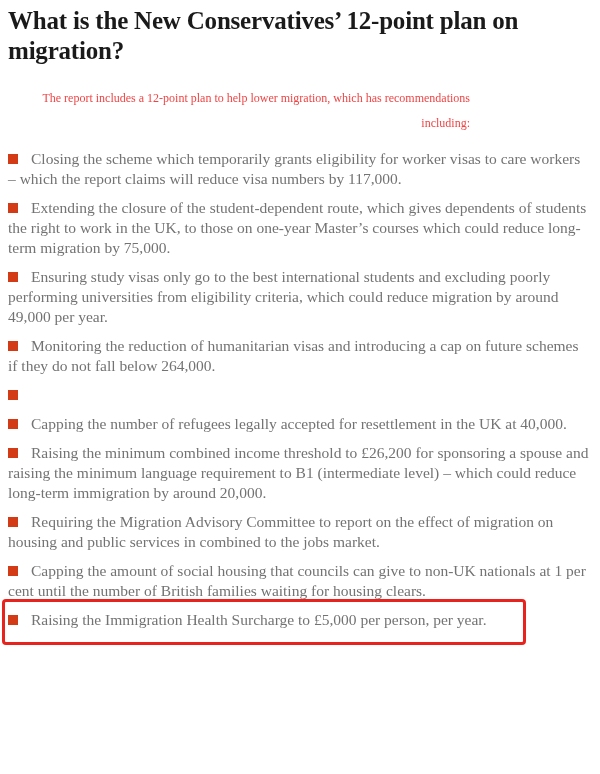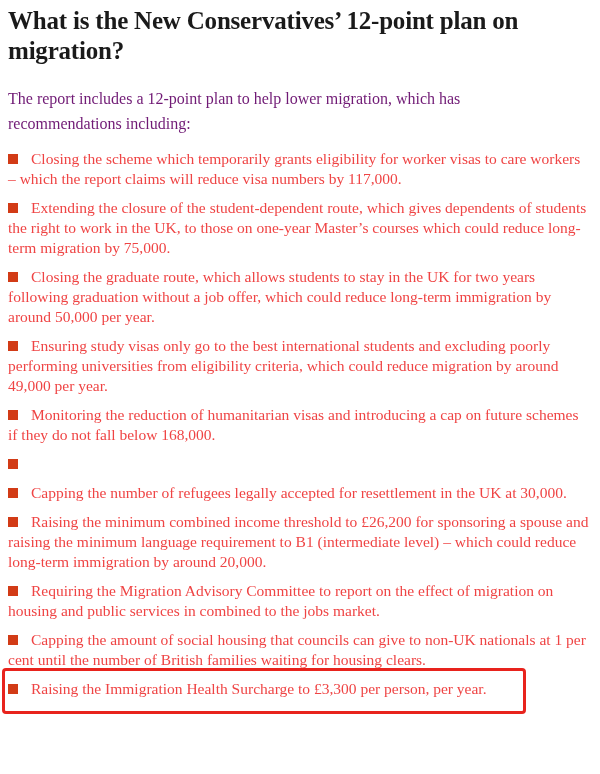--- a/index.html
+++ b/index.html
@@ -20,36 +20,37 @@
   .headline {
     font-size: 25px;
     line-height: 30px;
     font-weight: 700;
     color: #1a1a1a;
     margin: 2px 0 20px 0;
     max-width: 515px;
     letter-spacing: -0.2px;
   }
   .intro {
-    font-size: 16px;
+    font-size: 12px;
     line-height: 25px;
-    color: #701a75;
+    color: #ef4444;
     margin: 0 0 13px 0;
     max-width: 462px;
+    text-align: right;
   }
   ul.points {
     list-style: none;
     margin: 0;
     padding: 0;
     max-width: 582px;
   }
   ul.points li {
     font-size: 15.5px;
     line-height: 20px;
-    color: #ef4444;
+    color: #737373;
     margin: 0 0 9px 0;
     position: relative;
   }
   .sq {
     display: inline-block;
     width: 10px;
     height: 10px;
     background: #d23b16;
     margin-right: 13px;
     vertical-align: baseline;
@@ -78,42 +79,39 @@
   <p class="intro">The report includes a 12-point plan to help lower migration, which has recommendations including:</p>
 
   <ul class="points">
     <li>
       <span class="sq"></span><span>Closing the scheme which temporarily grants eligibility for worker visas to care workers – which the report claims will reduce visa numbers by 117,000.</span>
     </li>
     <li>
       <span class="sq"></span><span>Extending the closure of the student-dependent route, which gives dependents of students the right to work in the UK, to those on one-year Master’s courses which could reduce long-term migration by 75,000.</span>
     </li>
     <li>
-      <span class="sq"></span><span>Closing the graduate route, which allows students to stay in the UK for two years following graduation without a job offer, which could reduce long-term immigration by around 50,000 per year.</span>
-    </li>
-    <li>
       <span class="sq"></span><span>Ensuring study visas only go to the best international students and excluding poorly performing universities from eligibility criteria, which could reduce migration by around 49,000 per year.</span>
     </li>
     <li>
-      <span class="sq"></span><span>Monitoring the reduction of humanitarian visas and introducing a cap on future schemes if they do not fall below 168,000.</span>
+      <span class="sq"></span><span>Monitoring the reduction of humanitarian visas and introducing a cap on future schemes if they do not fall below 264,000.</span>
     </li>
     <li>
       <span class="sq"></span>
     </li>
     <li>
-      <span class="sq"></span><span>Capping the number of refugees legally accepted for resettlement in the UK at 30,000.</span>
+      <span class="sq"></span><span>Capping the number of refugees legally accepted for resettlement in the UK at 40,000.</span>
     </li>
     <li>
       <span class="sq"></span><span>Raising the minimum combined income threshold to £26,200 for sponsoring a spouse and raising the minimum language requirement to B1 (intermediate level) – which could reduce long-term immigration by around 20,000.</span>
     </li>
     <li>
       <span class="sq"></span><span>Requiring the Migration Advisory Committee to report on the effect of migration on housing and public services in combined to the jobs market.</span>
     </li>
     <li>
       <span class="sq"></span><span>Capping the amount of social housing that councils can give to non-UK nationals at 1 per cent until the number of British families waiting for housing clears.</span>
     </li>
     <li class="highlighted">
       <div class="hlbox"></div>
-      <span class="sq"></span><span>Raising the Immigration Health Surcharge to £3,300 per person, per year.</span>
+      <span class="sq"></span><span>Raising the Immigration Health Surcharge to £5,000 per person, per year.</span>
     </li>
   </ul>
 
 </div>
 
 </body></html>

